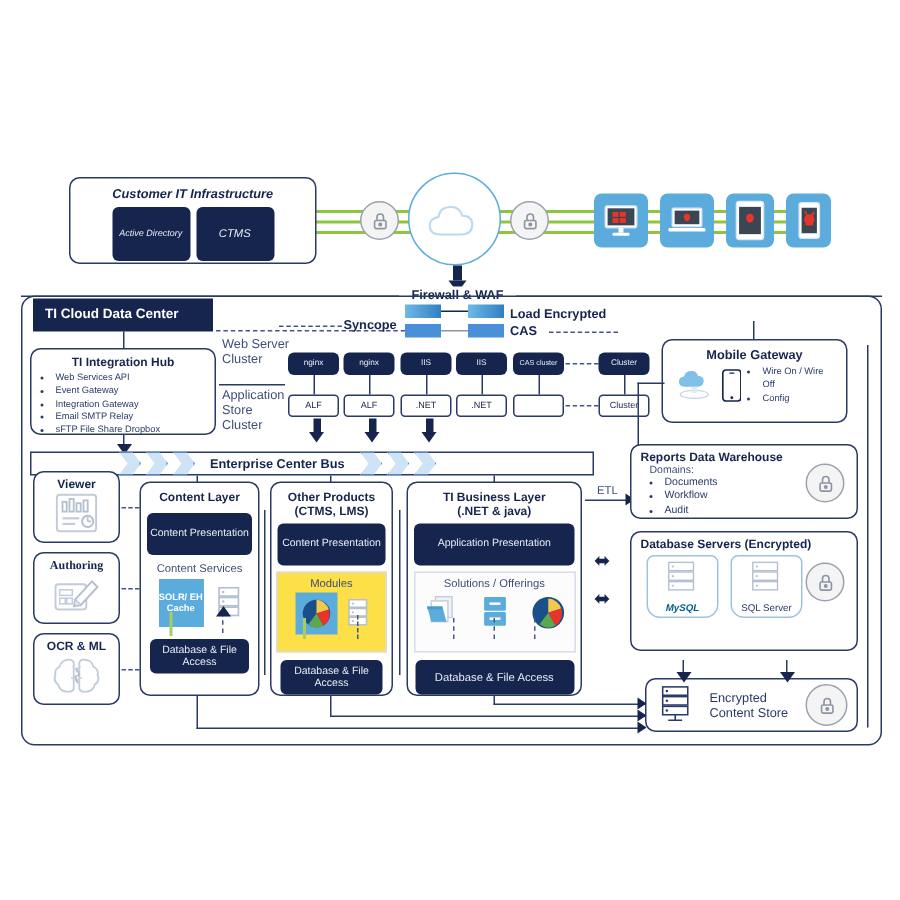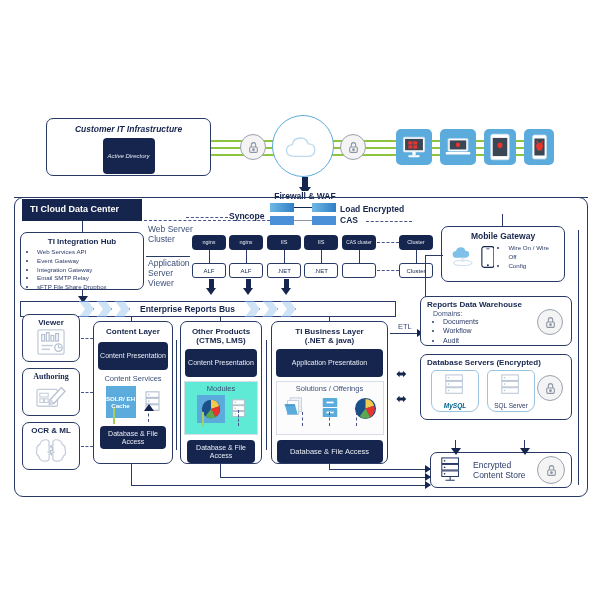--- a/index.html
+++ b/index.html
@@ -44,20 +44,23 @@
 <div class="abs netline" style="left:326px;top:140px;width:218px;"></div>
 <div class="abs netline" style="left:326px;top:147px;width:218px;"></div>
 <div class="abs netline" style="left:326px;top:154px;width:218px;"></div>
 
 <div class="abs wbox" style="left:46px;top:118px;width:165px;height:58px;font-style:italic;">
   <div class="ttl" style="font-size:8.5px;margin-top:5px;">Customer IT Infrastructure</div>
   <div style="display:flex;gap:4px;justify-content:center;margin-top:4px;">
     <div class="navybox" style="width:48px;height:32px;font-size:6px;padding:2px;">
       <span>Active Directory</span>
     </div>
+    <div class="navybox" style="width:48px;height:32px;font-size:7.5px;padding:2px;">
+      <span>CTMS</span>
+    </div>
   </div>
 </div>
 
 <div class="abs lock" style="left:240px;top:134px;">
   <svg width="13" height="13" viewBox="0 0 24 24" fill="none" stroke="#8d95a3" stroke-width="2">
     <rect x="5" y="11" width="14" height="10" rx="2"></rect>
       <path d="M8 11V7a4 4 0 0 1 8 0v4"></path>
       <circle cx="12" cy="16" r="1.5" fill="#8d95a3"></circle>
   </svg>
 </div>
@@ -143,21 +146,21 @@
 </div>
 <div class="abs solidv" style="left:82px;top:221px;height:11px;"></div>
 <div class="abs solidv" style="left:82px;top:290px;height:8px;"></div>
 <div class="abs arrow-d" style="left:78px;top:296px;"></div>
 
 <div class="abs lbl" style="left:148px;top:224px;width:46px;font-size:8.5px;line-height:1.18;">
   <span>Web Server Cluster</span>
 </div>
 <div class="abs solidh" style="left:146px;top:256px;width:44px;"></div>
 <div class="abs lbl" style="left:148px;top:258px;width:46px;font-size:8.5px;line-height:1.18;">
-  <span>Application Server Viewer</span>
+  <span>Application Store Cluster</span>
 </div>
 
 <div class="abs dashh" style="left:186px;top:217px;width:42px;"></div>
 <div class="abs lbl" style="left:229px;top:211px;font-size:8.5px;font-weight:bold;color:#16254d;">Syncope</div>
 
 <div class="abs" style="left:270px;top:203px;width:66px;height:26px;">
   <div class="abs" style="left:0;top:0;width:24px;height:9px;background:linear-gradient(90deg,#6fb9e6,#2f7fc4);"></div>
   <div class="abs" style="left:42px;top:0;width:24px;height:9px;background:linear-gradient(90deg,#6fb9e6,#2f7fc4);"></div>
   <div class="abs" style="left:24px;top:4px;width:18px;height:1.2px;background:#16254d;"></div>
   <div class="abs" style="left:0;top:13px;width:24px;height:9px;background:#4a90d9;"></div>
@@ -250,21 +253,21 @@
 <div class="abs solidv" style="left:502px;top:214px;height:12px;"></div>
 <div class="abs solidh" style="left:425px;top:255px;width:18px;"></div>
 <div class="abs solidv" style="left:425px;top:255px;height:45px;"></div>
 
 <div class="abs" style="left:20px;top:301px;width:376px;height:16px;border:1.3px solid #2a3a66;background:#fff;display:flex;align-items:center;">
   <div class="chevwrap" style="margin-left:58px;">
     <div class="chevbox"></div>
     <div class="chevbox"></div>
     <div class="chevbox"></div>
   </div>
-  <div class="ttl" style="font-size:8.5px;margin:0 10px;">Enterprise Reports Bus</div>
+  <div class="ttl" style="font-size:8.5px;margin:0 10px;">Enterprise Center Bus</div>
   <div class="chevwrap">
     <div class="chevbox"></div>
     <div class="chevbox"></div>
     <div class="chevbox"></div>
   </div>
 </div>
 
 <div class="abs solidv" style="left:131px;top:317px;height:8px;"></div>
 <div class="abs arrow-d" style="left:127px;top:323px;"></div>
 <div class="abs solidv" style="left:220px;top:317px;height:8px;"></div>
@@ -338,21 +341,21 @@
 <div class="abs greenv" style="left:113px;top:408px;height:16px;"></div>
 <div class="abs dashv" style="left:148px;top:408px;height:14px;"></div>
 <div class="abs arrow-d" style="left:144px;top:404px;transform:rotate(180deg);"></div>
 
 <div class="abs wbox" style="left:180px;top:321px;width:82px;height:143px;">
   <div class="ttl" style="font-size:8px;margin-top:5px;">Other Products</div>
   <div class="ttl" style="font-size:8px;">(CTMS, LMS)</div>
   <div class="navybox" style="margin:4px auto 0;width:68px;height:24px;font-size:7px;padding:2px;">
     <span>Content Presentation</span>
   </div>
-  <div style="margin:4px auto 0;width:72px;height:52px;border:1px solid #d7dce6;background:#5eead4;">
+  <div style="margin:4px auto 0;width:72px;height:52px;border:1px solid #d7dce6;background:#fde047;">
     <div class="lbl" style="font-size:7.5px;text-align:center;margin-top:2px;">Modules</div>
     <div style="display:flex;justify-content:center;align-items:center;gap:6px;margin-top:2px;">
       <div style="width:28px;height:28px;background:#5bacdd;display:flex;align-items:center;justify-content:center;">
         <svg width="22" height="22" viewBox="0 0 24 24">
           <circle cx="12" cy="12" r="10" fill="#1b4f8a"></circle>
           <path d="M12 12 L12 2 A10 10 0 0 1 21 9 z" fill="#f2c94c"></path>
           <path d="M12 12 L21 9 A10 10 0 0 1 17 21 z" fill="#e8342a"></path>
           <path d="M12 12 L17 21 A10 10 0 0 1 6 20 z" fill="#5ba84f"></path>
         </svg>
       </div>
@@ -427,21 +430,21 @@
   </ul>
   <div class="lock abs" style="left:116px;top:12px;">
     <svg width="13" height="13" viewBox="0 0 24 24" fill="none" stroke="#8d95a3" stroke-width="2">
       <rect x="5" y="11" width="14" height="10" rx="2"></rect>
         <path d="M8 11V7a4 4 0 0 1 8 0v4"></path>
         <circle cx="12" cy="16" r="1.5" fill="#8d95a3"></circle>
     </svg>
   </div>
 </div>
 
-<div class="abs wbox" style="left:420px;top:354px;width:152px;height:66px;">
+<div class="abs wbox" style="left:420px;top:354px;width:152px;height:80px;">
   <div class="ttl" style="font-size:8px;margin-top:3px;text-align:left;padding-left:6px;">Database Servers (Encrypted)</div>
   <div style="display:flex;gap:8px;padding:3px 0 0 10px;">
     <div style="width:46px;height:40px;border:1.2px solid #9cc3e0;border-radius:5px 5px 9px 9px;background:#fff;position:relative;">
       <svg width="26" height="22" viewBox="0 0 28 24" style="display:block;margin:3px auto 0;">
         <rect x="4" y="1" width="18" height="6" fill="#fff" stroke="#b4bfd0" stroke-width="1"></rect>
         <rect x="4" y="8" width="18" height="6" fill="#fff" stroke="#b4bfd0" stroke-width="1"></rect>
         <rect x="4" y="15" width="18" height="6" fill="#fff" stroke="#b4bfd0" stroke-width="1"></rect>
         <circle cx="7" cy="4" r="0.8" fill="#b4bfd0"></circle>
           <circle cx="7" cy="11" r="0.8" fill="#b4bfd0"></circle>
           <circle cx="7" cy="18" r="0.8" fill="#b4bfd0"></circle>

